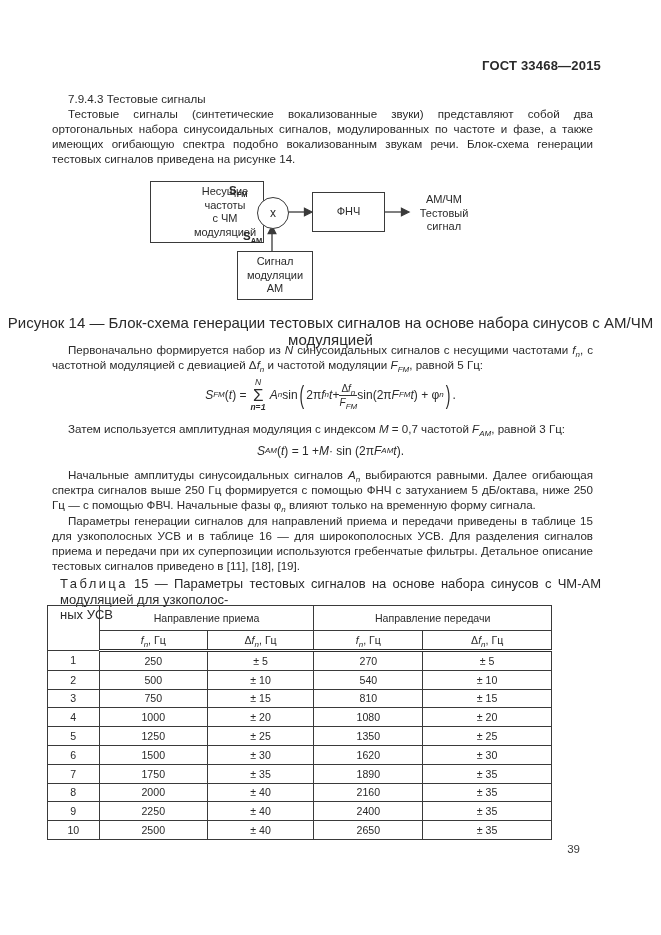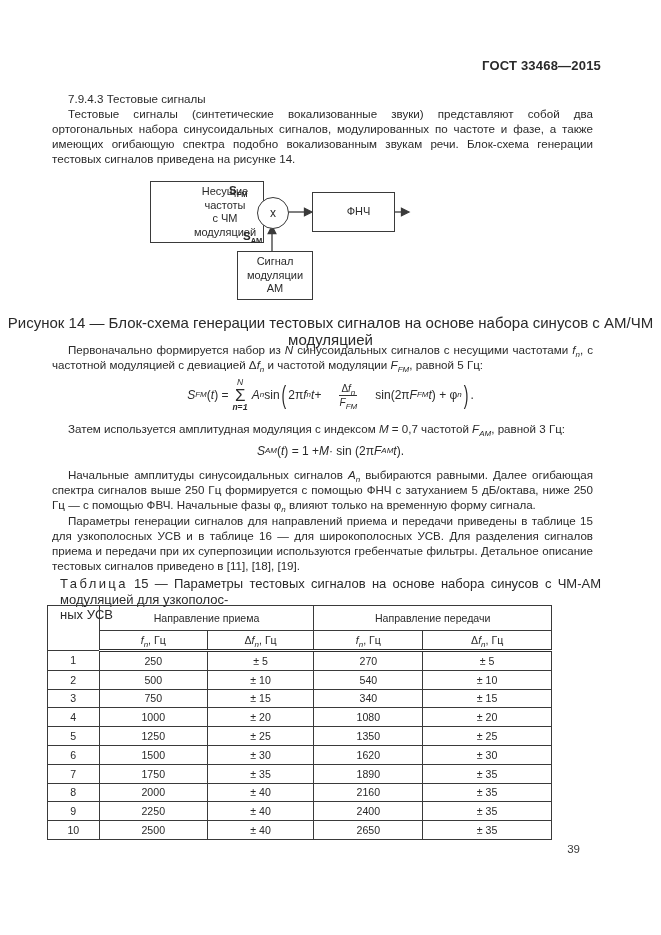--- a/index.html
+++ b/index.html
@@ -12,21 +12,21 @@
   .heading{text-align:left;}
   sub{font-size:8px;line-height:0;}
   i{font-style:italic;}
 
   
   .diagram{position:absolute;left:0;top:178px;width:661px;height:130px;}
   .diagram svg{position:absolute;left:0;top:0;}
   .dbox{position:absolute;border:1.3px solid #3a3a3a;display:flex;align-items:center;
         justify-content:center;text-align:center;font-size:11px;line-height:13.5px;background:#fff;}
   .box-carriers{left:150px;top:3px;width:76px;height:60px;padding-left:36px;}
-  .box-lpf{left:312px;top:14px;width:71px;height:38px;padding-left:10px;}
+  .box-lpf{left:312px;top:14px;width:71px;height:38px;}
   .box-am{left:237px;top:73px;width:74px;height:47px;}
   .mult{position:absolute;left:257px;top:19px;width:30px;height:30px;border:1.3px solid #3a3a3a;
         border-radius:50%;display:flex;align-items:center;justify-content:center;font-size:12px;background:#fff;}
   .sig-label{position:absolute;font-weight:bold;font-size:11.5px;}
   .sig-label sub{font-weight:bold;font-size:7.5px;}
   .lbl-sfm{left:229px;top:6px;}
   .lbl-sam{left:243px;top:52px;}
   .out-label{position:absolute;left:406px;top:15px;width:76px;text-align:center;
              font-size:11px;line-height:13.5px;}
 
@@ -36,21 +36,21 @@
   .formula{position:absolute;left:60px;width:541px;display:flex;align-items:center;
            justify-content:center;font-size:12px;}
   .f1{top:372px;height:46px;}
   .f2{top:441px;height:20px;}
   .sum{display:inline-flex;flex-direction:column;align-items:center;vertical-align:middle;
        line-height:1;margin:0 4px;}
   .sum-top{font-size:8.5px;font-style:italic;}
   .sum-sym{font-size:17px;}
   .sum-bot{font-size:8.5px;font-style:italic;font-weight:bold;font-family:Liberation Mono, monospace;}
   .frac{display:inline-flex;flex-direction:column;align-items:center;vertical-align:middle;
-        margin:0 18px;font-size:10px;line-height:11px;}
+        margin:0 0;font-size:10px;line-height:11px;}
   .frac-top{border-bottom:1px solid #333;padding:0 2px 1px;}
   .frac-bot{padding-top:1px;}
   .bigp{display:inline-block;transform:scaleY(1.8);font-size:14px;margin:0 2px;font-weight:400;}
 
   
   .tcap{position:absolute;left:60px;top:576px;width:541px;font-size:13px;line-height:15.5px;
         text-align:justify;}
   .tcap-label{letter-spacing:2.4px;}
 
   
@@ -91,20 +91,21 @@
       </g>
     </svg>
     <div class="dbox box-carriers">Несущие<br>частоты<br>с ЧМ<br>модуляцией</div>
     <div class="sig-label lbl-sfm"><span>S</span><sub>FM</sub></div>
     <div class="mult">
         <span>х</span>
       </div>
     <div class="sig-label lbl-sam"><span>S</span><sub>AM</sub></div>
     <div class="dbox box-lpf">ФНЧ</div>
     <div class="dbox box-am">Сигнал<br>модуляции<br>АМ</div>
+    <div class="out-label">АМ/ЧМ<br>Тестовый<br>сигнал</div>
   </div>
 
   <div class="fig-caption">Рисунок 14 — Блок-схема генерации тестовых сигналов на основе набора синусов с АМ/ЧМ модуляцией</div>
 
   <div class="para" style="top:342px">Первоначально формируется набор из <i>N</i> синусоидальных сигналов с несущими частотами <i>f</i><sub><i>n</i></sub>, с частотной модуляцией с девиацией Δ<i>f</i><sub><i>n</i></sub> и частотой модуляции <i>F</i><sub><i>FM</i></sub>, равной 5 Гц:</div>
 
   <div class="formula f1"><i>S</i><sub><i>FM</i></sub>(<i>t</i>) =  <span class="sum">
         <span class="sum-top">N</span>
         <span class="sum-sym">Σ</span>
         <span class="sum-bot">n=1</span>
@@ -159,21 +160,21 @@
           <td>2</td>
           <td>500</td>
           <td>± 10</td>
           <td>540</td>
           <td>± 10</td>
         </tr>
         <tr>
           <td>3</td>
           <td>750</td>
           <td>± 15</td>
-          <td>340</td>
+          <td>810</td>
           <td>± 15</td>
         </tr>
         <tr>
           <td>4</td>
           <td>1000</td>
           <td>± 20</td>
           <td>1080</td>
           <td>± 20</td>
         </tr>
         <tr>

